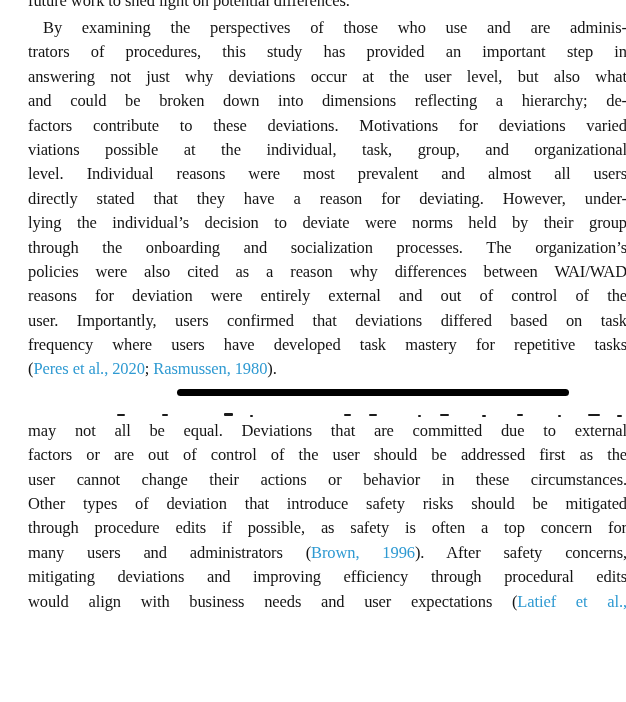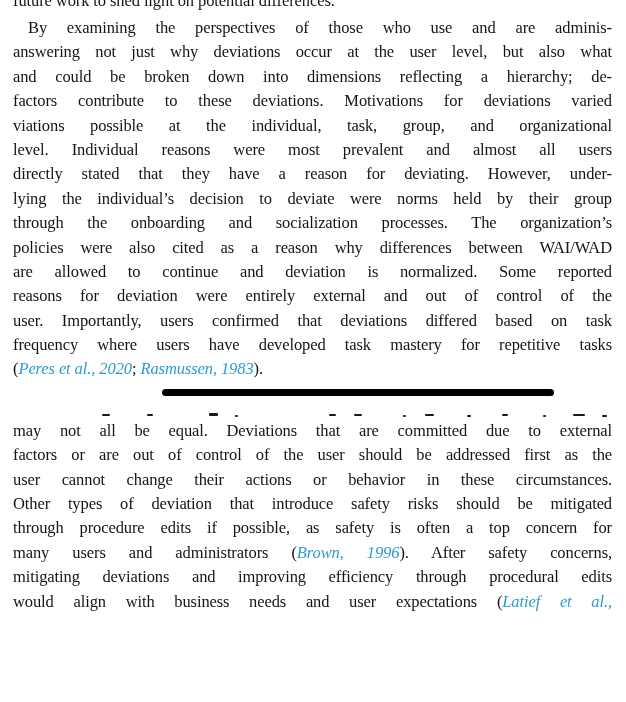--- a/index.html
+++ b/index.html
@@ -6,37 +6,37 @@
   body {
     width: 626px; height: 702px;
     background: #ffffff;
     overflow: hidden;
     font-family: "Liberation Serif", "DejaVu Serif", serif;
     color: #141414;
   }
   .page {
     position: relative;
     width: 626px; height: 618px;
-    padding: 0 16px 0 13px;
+    padding: 0 16px 0 28px;
     box-sizing: border-box;
   }
   .textcol { width: 599px; }
   .line {
     font-size: 16.5px;
     line-height: 24.4px;
     height: 24.4px;
     text-align: justify;
     text-align-last: justify;
     letter-spacing: -0.1px;
     white-space: normal;
     overflow: hidden;
   }
   .line.lastline { text-align-last: left; }
   .line.indent { padding-left: 15px; }
-  .link { color: #2f9ad2; cursor: pointer; font-style: italic; }
+  .link { color: #2f9ad2; cursor: pointer; }
   .clip-top { height: 12px; overflow: hidden; }
   .clip-top .line { margin-top: -11px; text-align-last: left; }
   .para-upper { margin-top: 4px; }
   .divider-bar {
     margin-top: 7px;
     margin-left: 149px;
     width: 392px; height: 7px;
     background: #000000;
     border-radius: 3.5px;
   }
@@ -56,34 +56,34 @@
 <body>
 
 <div class="page">
 
   <div class="clip-top textcol">
     <div class="line">future work to shed light on potential differences.</div>
   </div>
 
   <div class="para-upper textcol">
       <div class="line indent"><span>By examining the perspectives of those who use and are adminis-</span></div>
+      <div class="line"><span>trators of procedures, this study has provided an important step in</span></div>
       <div class="line"><span>answering not just why deviations occur at the user level, but also what</span></div>
       <div class="line"><span>and could be broken down into dimensions reflecting a hierarchy; de-</span></div>
       <div class="line"><span>factors contribute to these deviations. Motivations for deviations varied</span></div>
       <div class="line"><span>viations possible at the individual, task, group, and organizational</span></div>
       <div class="line"><span>level. Individual reasons were most prevalent and almost all users</span></div>
       <div class="line"><span>directly stated that they have a reason for deviating. However, under-</span></div>
       <div class="line"><span>lying the individual’s decision to deviate were norms held by their group</span></div>
       <div class="line"><span>through the onboarding and socialization processes. The organization’s</span></div>
       <div class="line"><span>policies were also cited as a reason why differences between WAI/WAD</span></div>
-      <div class="line"><span>are allowed to continue and deviation is normalized. Some reported</span></div>
       <div class="line"><span>reasons for deviation were entirely external and out of control of the</span></div>
       <div class="line"><span>user. Importantly, users confirmed that deviations differed based on task</span></div>
       <div class="line"><span>frequency where users have developed task mastery for repetitive tasks</span></div>
-      <div class="line lastline"><span>(</span><span class="link">Peres et al., 2020</span><span>; </span><span class="link">Rasmussen, 1983</span><span>).</span></div>
+      <div class="line lastline"><span>(</span><span class="link">Peres et al., 2020</span><span>; </span><span class="link">Rasmussen, 1980</span><span>).</span></div>
     </div>
 
   <div class="divider-bar"></div>
 
   <div class="frag-row textcol">
       <span class="frag" style="left: 89px; top: 5px; width: 8px; height: 2px;"></span>
       <span class="frag" style="left: 134px; top: 5px; width: 6px; height: 2px;"></span>
       <span class="frag" style="left: 196px; top: 4px; width: 9px; height: 3px;"></span>
       <span class="frag" style="left: 222px; top: 6px; width: 3px; height: 2px;"></span>
       <span class="frag" style="left: 316px; top: 5px; width: 7px; height: 2px;"></span>

